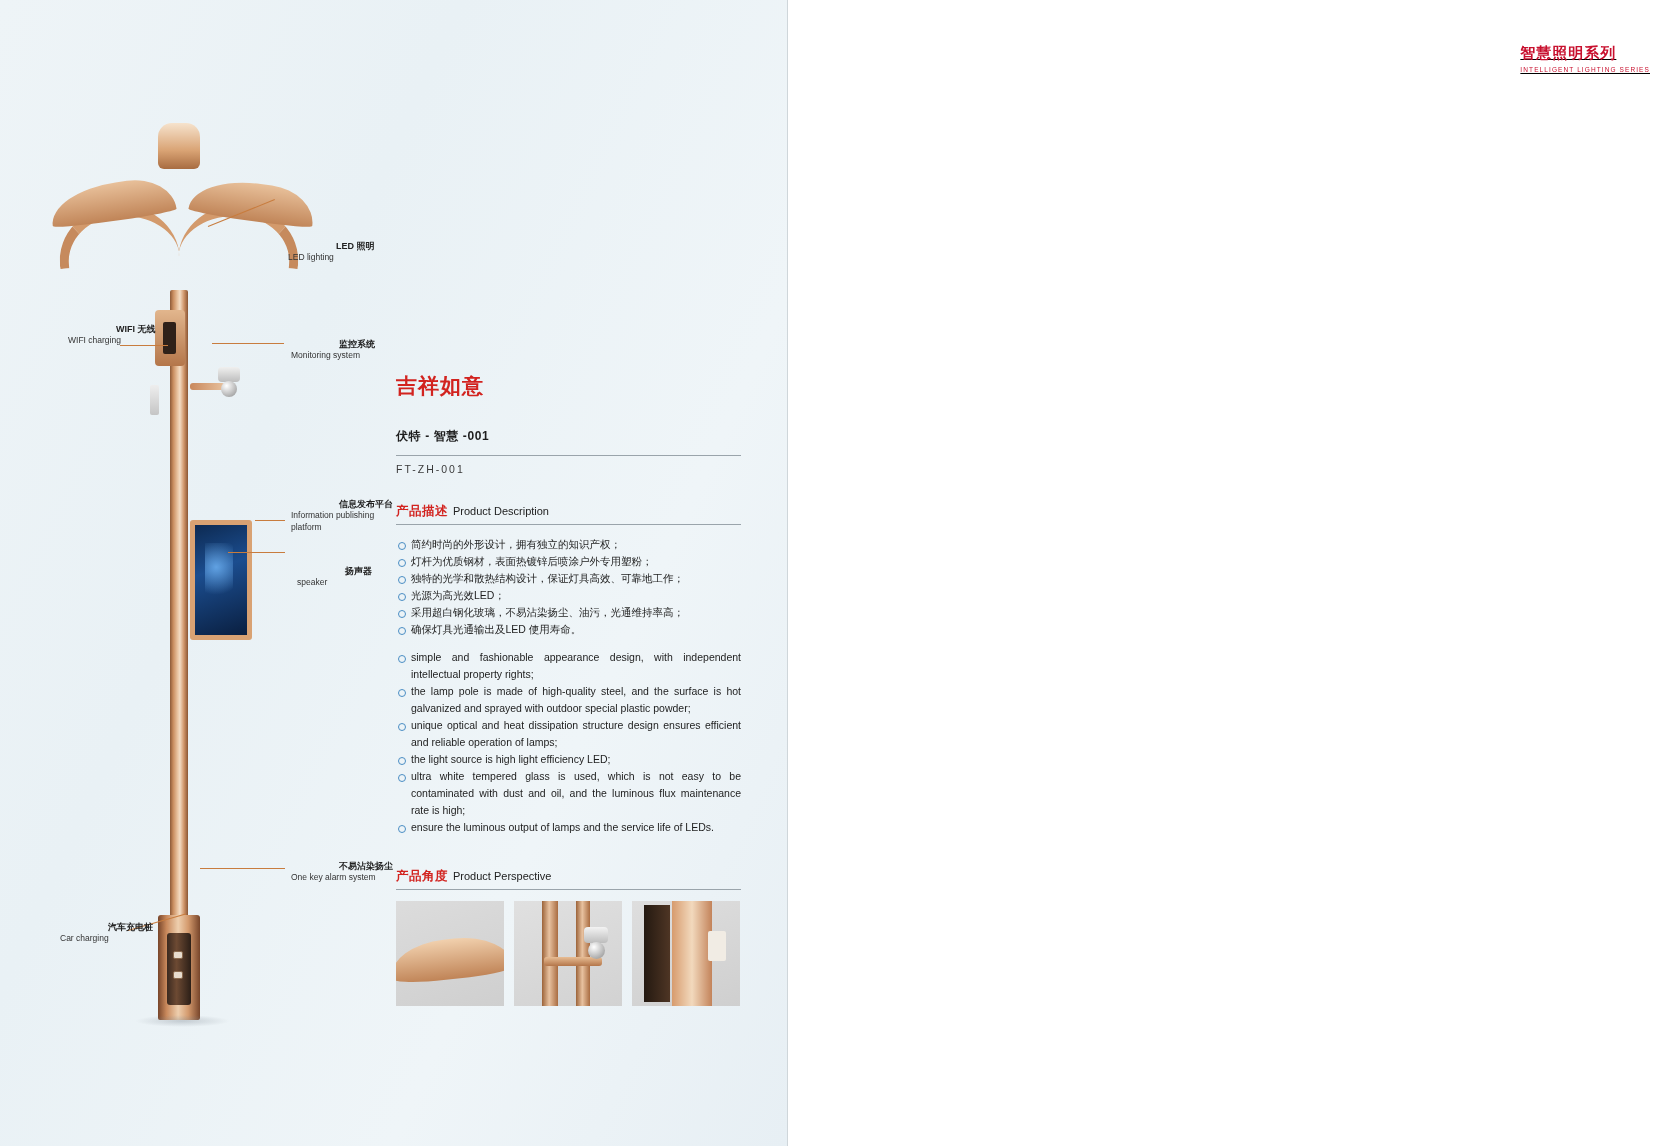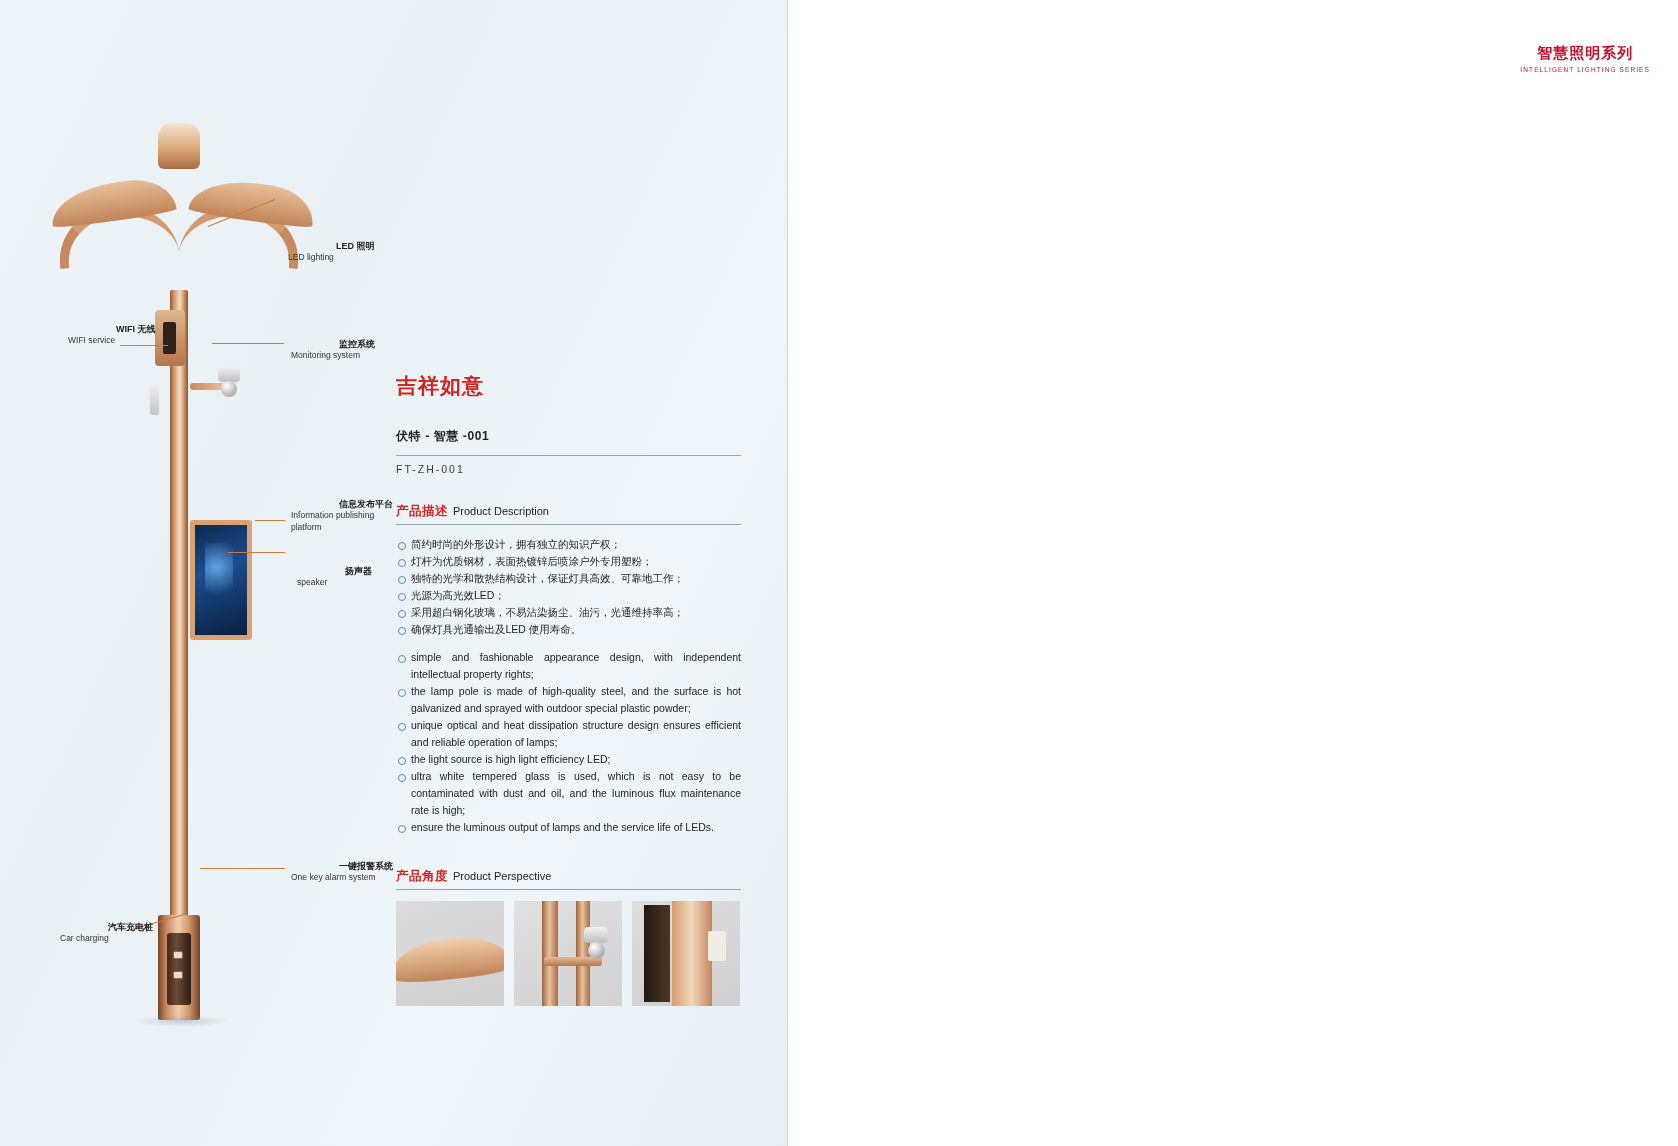--- a/index.html
+++ b/index.html
@@ -17,21 +17,21 @@
     background: linear-gradient(115deg,#eef4f7 0%,#e9f1f5 35%,#eff5f8 70%,#e7eff4 100%);
   }
   .page-right {
     width: 891px; height: 1146px; position: relative;
     background: #ffffff;
     border-left: 1px solid #cfd6da;
   }
 
   
   .brand {
-    position: absolute; right: 28px; top: 44px; text-align: center;
+    position: absolute; right: 28px; top: 44px; text-align: left; text-decoration: underline;
   }
   .brand-cn { color: #c8102e; font-size: 15px; font-weight: bold; letter-spacing: 1px; }
   .brand-en { color: #c8102e; font-size: 6.5px; letter-spacing: 1.1px; margin-top: 3px; }
 
   
   .pole-wrap { position: absolute; left: 40px; top: 95px; width: 330px; height: 880px; }
   .pole-shaft {
     position: absolute; left: 130px; top: 195px; width: 18px; height: 695px;
     background: linear-gradient(90deg,#8d5a38 0%,#c98d5f 18%,#e9c3a0 42%,#f3dcc4 55%,#cf9468 78%,#8a5634 100%);
     border-radius: 2px;
@@ -190,36 +190,36 @@
     <div class="lead" style="left:228px; top:552px; width:57px;"></div>
     <div class="lead" style="left:200px; top:868px; width:85px;"></div>
     <div class="lead" style="left:128px; top:930px; width:60px; transform: rotate(-16deg);"></div>
 
     <div class="callout" style="left:288px; top:240px;">
       <div class="cn">LED 照明</div>
       <div class="en">LED lighting</div>
     </div>
     <div class="callout" style="left:68px; top:323px;">
       <div class="cn">WIFI 无线</div>
-      <div class="en">WIFI service</div>
+      <div class="en">WIFI charging</div>
     </div>
     <div class="callout" style="left:291px; top:338px;">
       <div class="cn">监控系统</div>
       <div class="en">Monitoring system</div>
     </div>
     <div class="callout" style="left:291px; top:498px;">
       <div class="cn">信息发布平台</div>
       <div class="en" style="white-space:normal; width:92px;">Information publishing platform</div>
     </div>
     <div class="callout" style="left:297px; top:545px;margin-top:20px;">
       <div class="cn">扬声器</div>
       <div class="en">speaker</div>
     </div>
     <div class="callout" style="left:291px; top:860px;">
-      <div class="cn">一键报警系统</div>
+      <div class="cn">不易沾染扬尘</div>
       <div class="en">One key alarm system</div>
     </div>
     <div class="callout" style="left:60px; top:921px;">
       <div class="cn">汽车充电桩</div>
       <div class="en">Car charging</div>
     </div>
 
     <div class="title-block">
       <div class="prod-title">吉祥如意</div>
       <div class="model-cn">伏特 - 智慧 -001</div>

